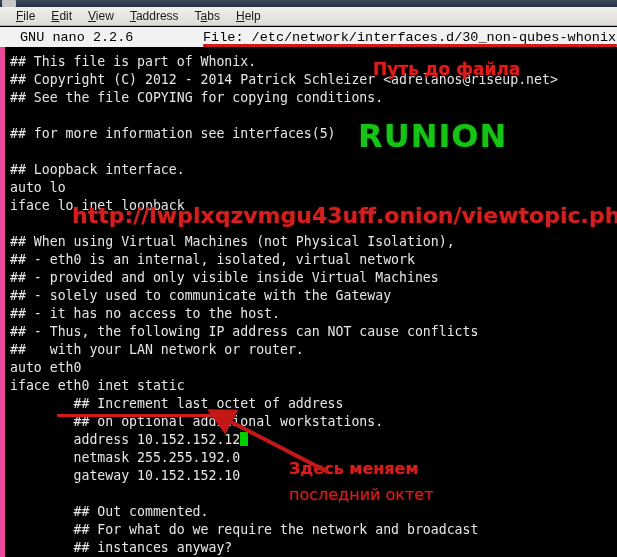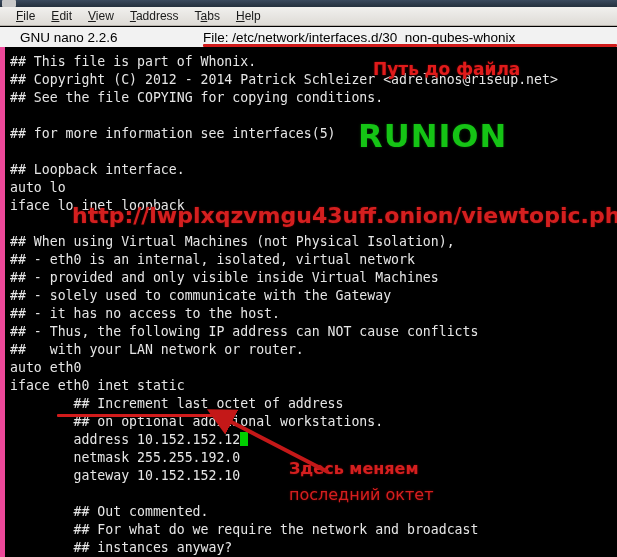--- a/index.html
+++ b/index.html
@@ -31,21 +31,21 @@
     padding-left:8px;box-sizing:border-box;
   }
   .menu-item{padding:1px 8px;cursor:default;white-space:nowrap;}
   .menu-item .mn{text-decoration:underline;}
 
   
   .nano-title{
     position:absolute;left:0;top:27px;width:617px;height:20px;
     background:#f2f2f2;color:#000;
     display:flex;align-items:center;
-    font-family:Liberation Sans, sans-serif;
+    font-family:Liberation Mono, monospace;
     font-size:13.5px;letter-spacing:0px;
     box-sizing:border-box;
   }
   .nano-version{position:absolute;left:20px;white-space:pre;}
   .nano-file{position:absolute;left:203px;white-space:pre;}
 
   
   .term{
     position:absolute;left:0;top:47px;width:617px;height:510px;
     background:#000;

